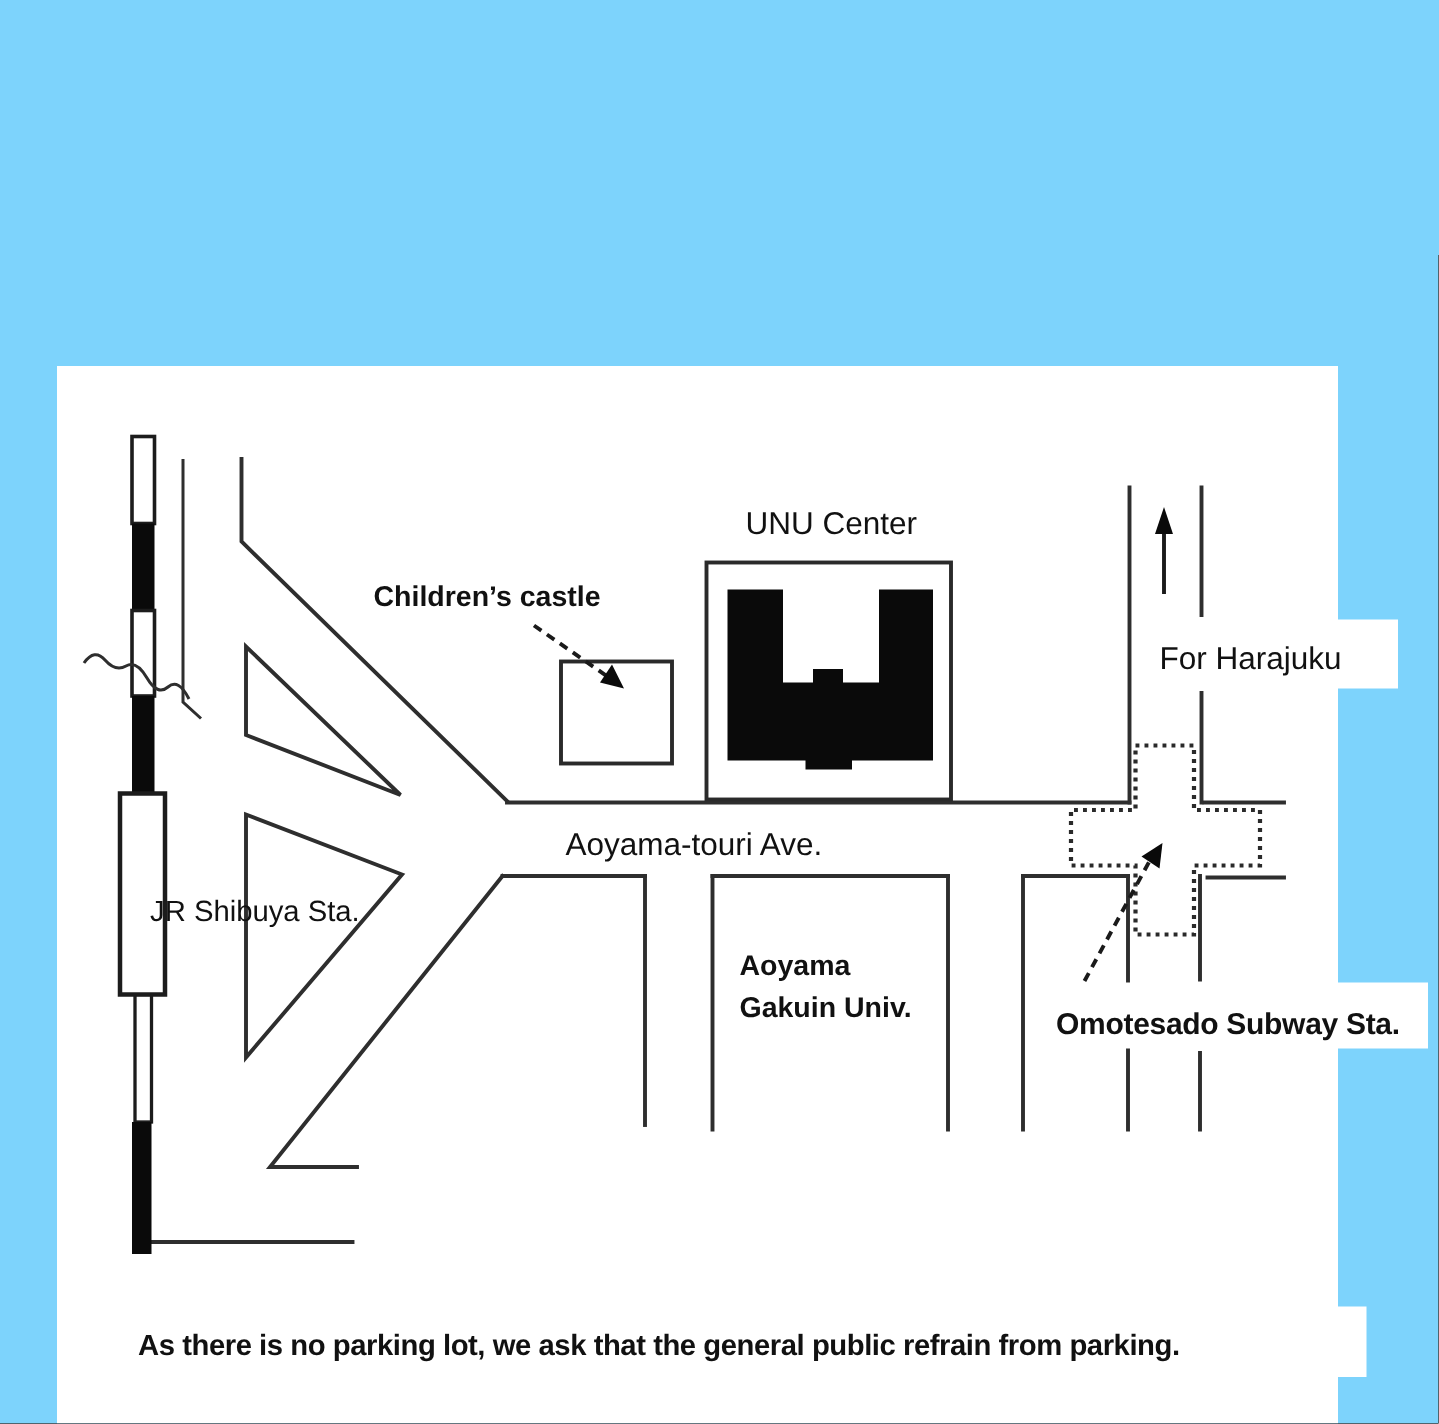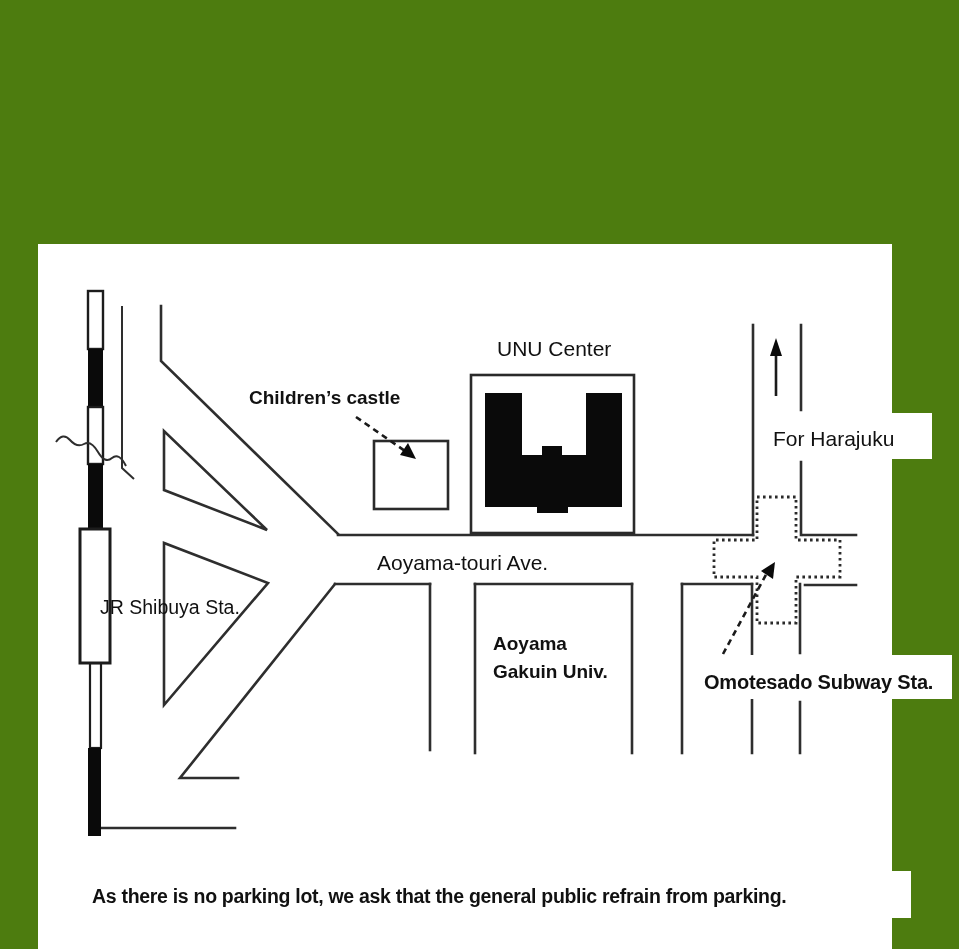--- a/index.html
+++ b/index.html
@@ -1,16 +1,16 @@
 <!DOCTYPE html>
 <html><head>
 <meta charset="utf-8">
 <style>
   html,body{margin:0;padding:0;background:#000;}
-  #stage{position:relative;width:959px;height:949px;background:#4d7c0f;overflow:hidden;}
+  #stage{position:relative;width:959px;height:949px;background:#7dd3fc;overflow:hidden;}
   svg{display:block;}
   text{font-family:"Liberation Sans",sans-serif;fill:#111;}
   .lbl-reg{font-weight:400;}
   .lbl-bold{font-weight:700;}
   .road{stroke:#2e2e2e;stroke-width:2.6;fill:none;stroke-linecap:square;}
   .thin{stroke:#2e2e2e;stroke-width:2;fill:none;}
   .dashed{stroke:#1a1a1a;stroke-width:2.6;fill:none;stroke-dasharray:6 4.5;}
   .dotted{stroke:#2a2a2a;stroke-width:2.8;fill:none;stroke-dasharray:2.6 3.4;}
 </style>
 </head>

